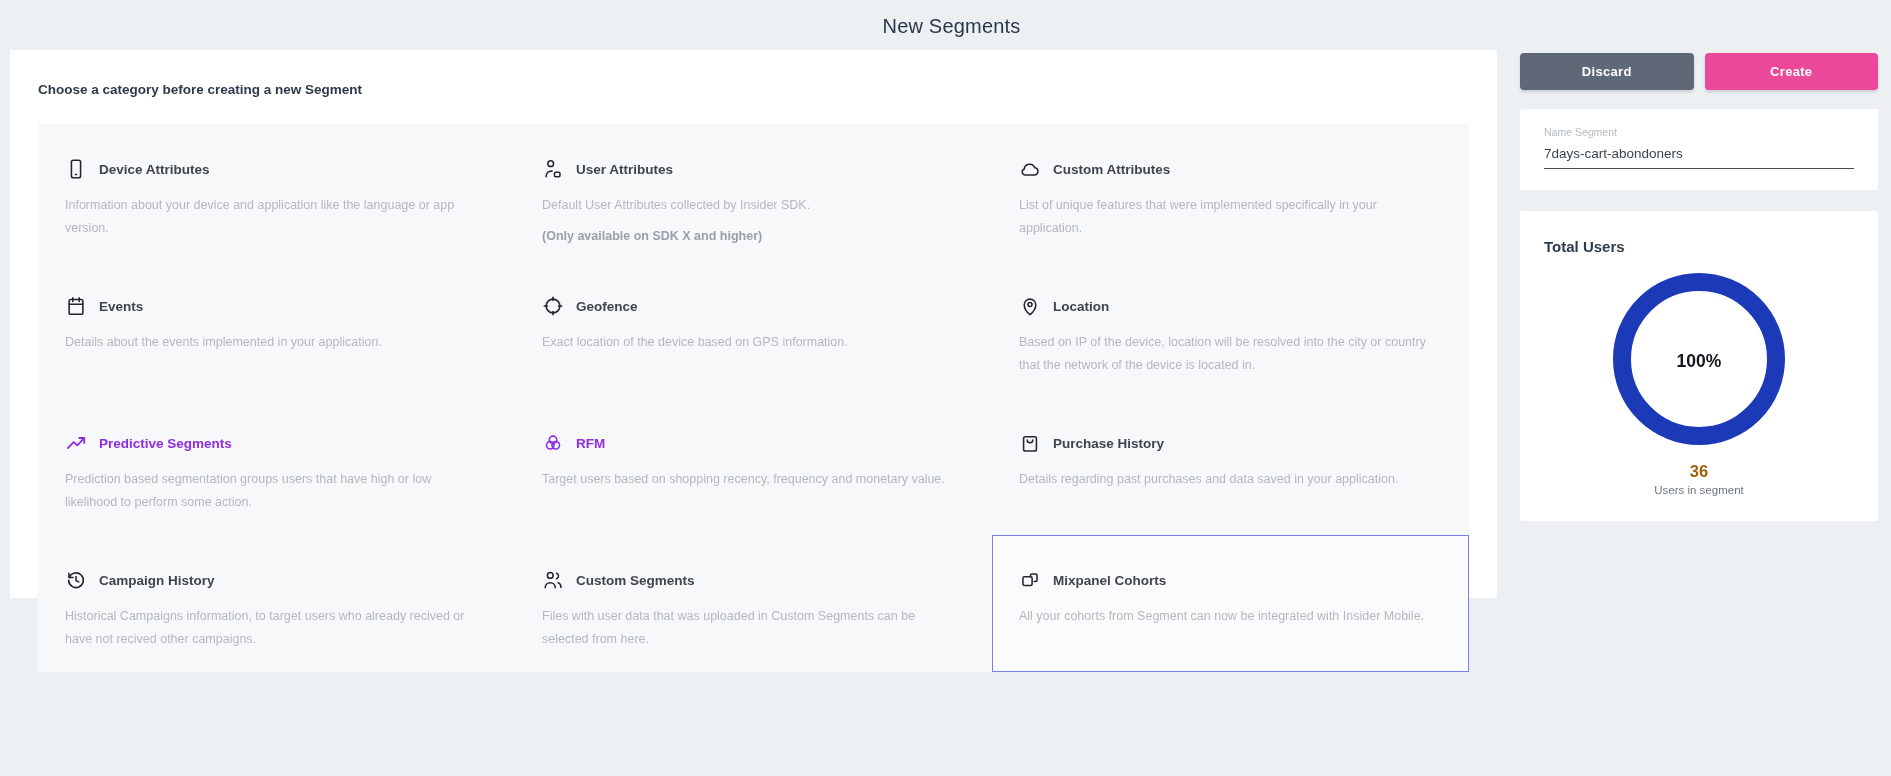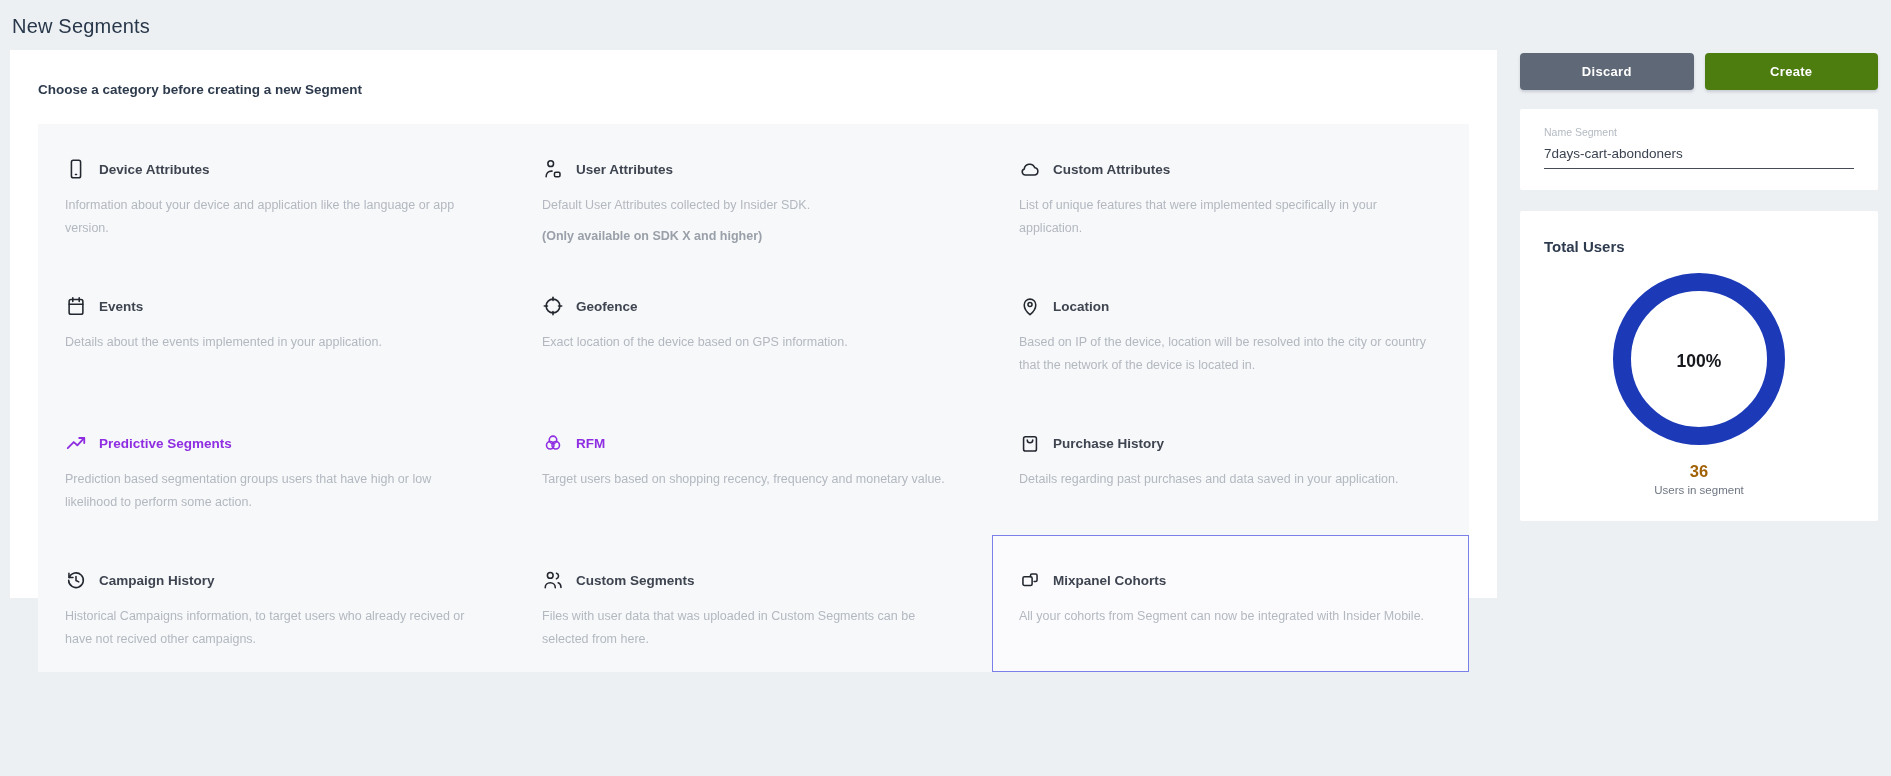--- a/index.html
+++ b/index.html
@@ -8,20 +8,21 @@
     background:#edf0f3;
     font-family:"Liberation Sans", sans-serif;
     color:#2c3a4b;
     overflow:hidden;
   }
   .page-title {
     font-size:20px;
     color:#28374a;
     padding:15px 0 12px 12px;
     letter-spacing:.2px;
+    text-align:center;
   }
   .layout { display:flex; align-items:flex-start; padding-left:10px; }
   .main-panel {
     width:1487px;
     height:548px;
     background:#ffffff;
     padding:32px 28px 0 28px;
   }
   .panel-heading {
     font-size:13.5px;
@@ -62,21 +63,21 @@
   .sidebar { width:358px; margin-left:23px; padding-top:3px; }
   .btn-row { display:flex; gap:11px; }
   .btn {
     flex:1; height:37px; border:none; border-radius:4px;
     font-family:"Liberation Sans", sans-serif;
     font-size:13px; font-weight:bold; color:#ffffff;
     cursor:pointer; letter-spacing:.3px;
     box-shadow:0 2px 3px rgba(40,50,80,.18);
   }
   .btn-discard { background:#5f6876; }
-  .btn-create { background:#4d7c0f; }
+  .btn-create { background:#ec4899; }
 
   .name-card {
     margin-top:19px;
     background:#ffffff;
     border-radius:2px;
     padding:17px 24px 21px 24px;
   }
   .field-label { font-size:10.5px; color:#b4bac2; }
   .field-input {
     display:block; width:100%;

